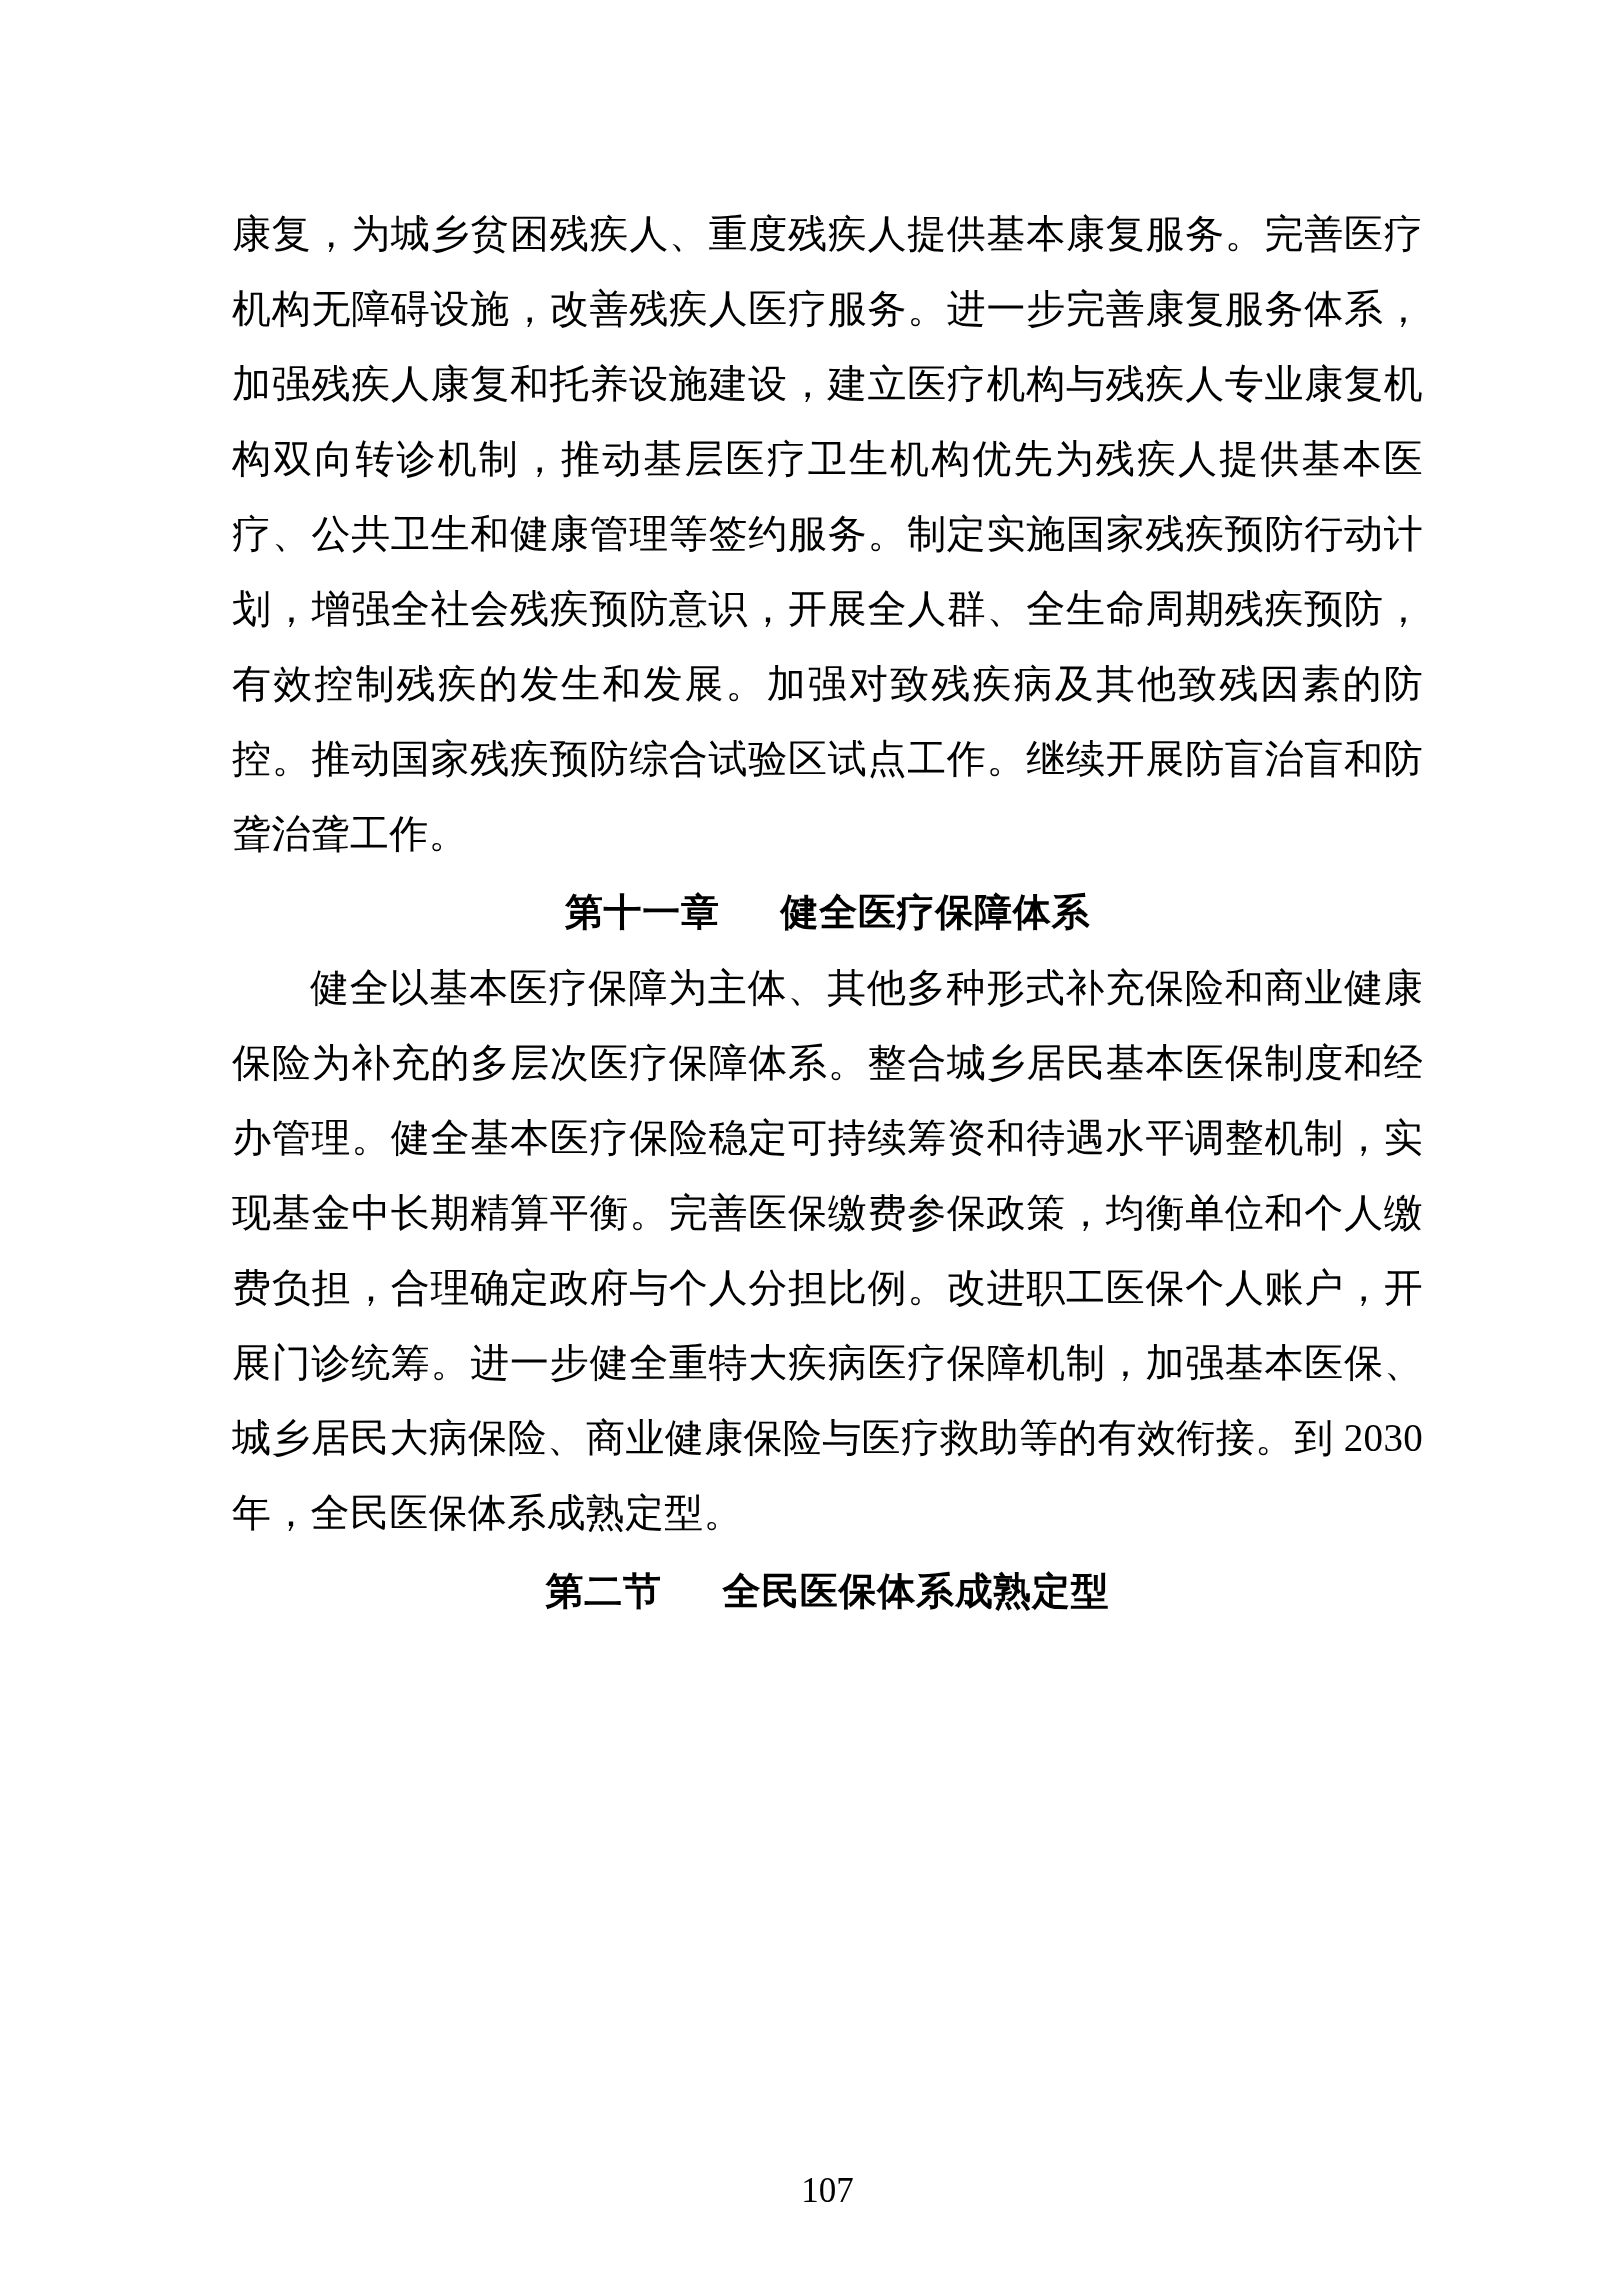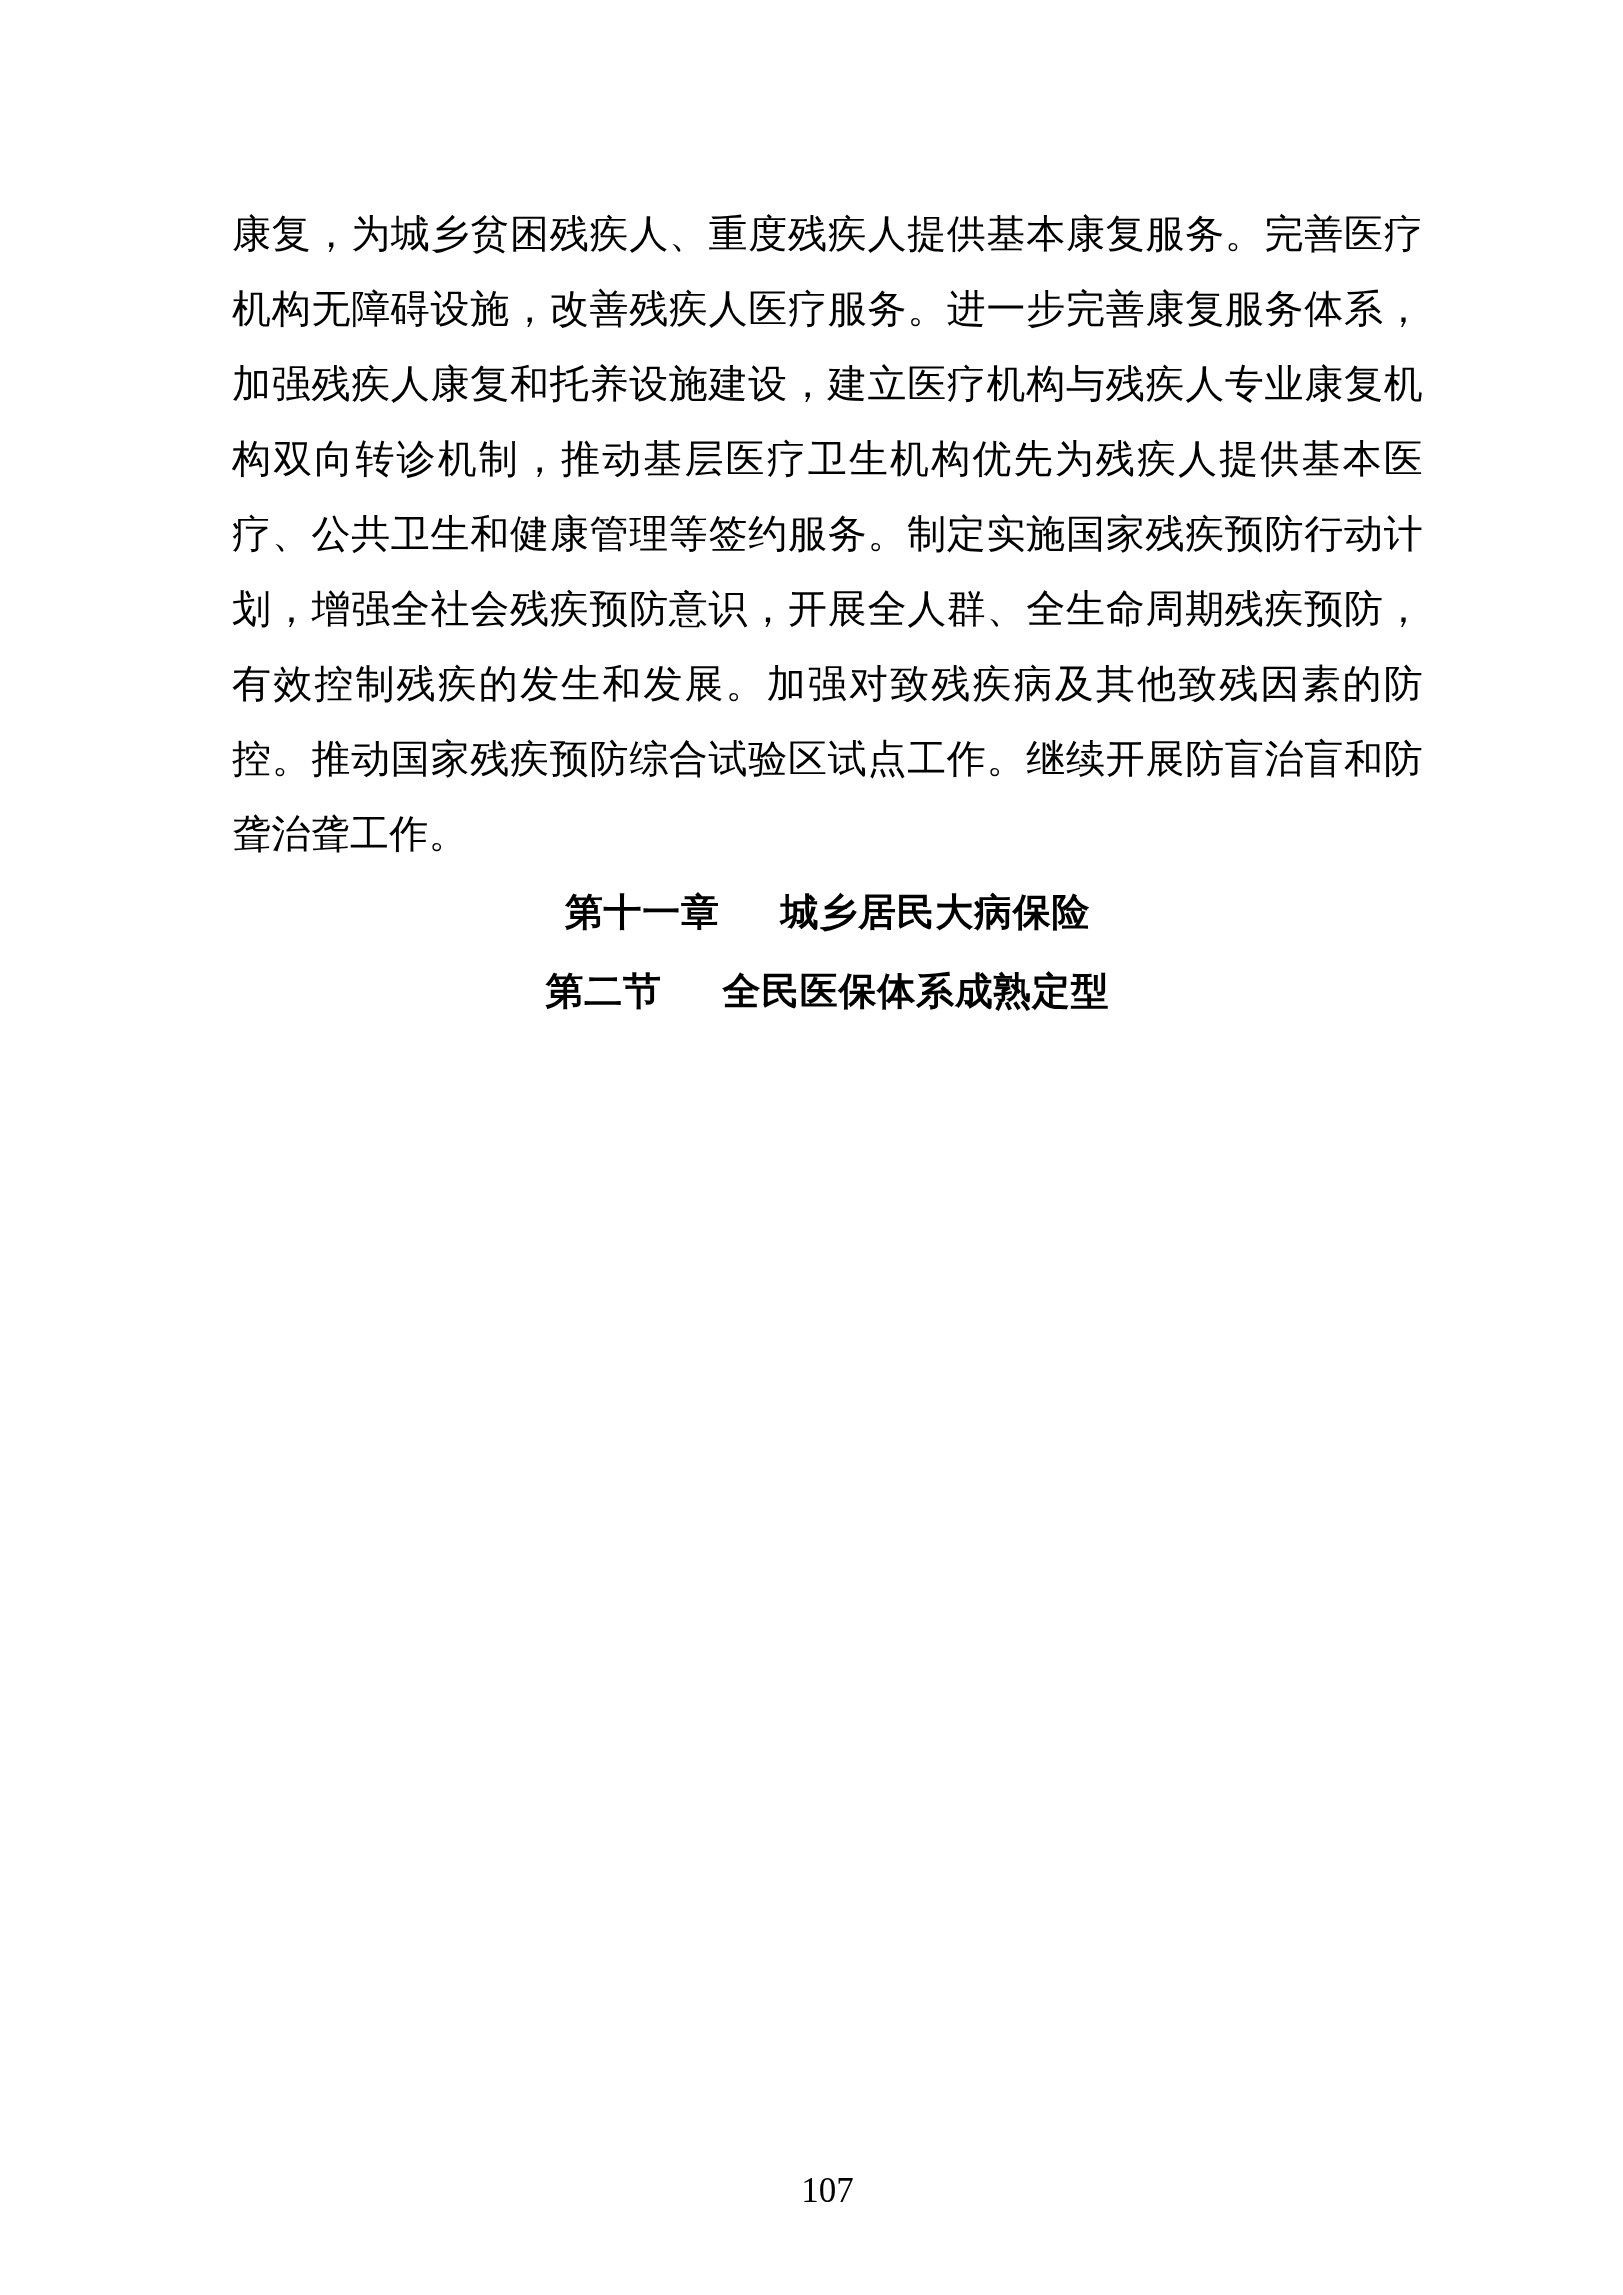--- a/index.html
+++ b/index.html
@@ -60,23 +60,24 @@
 </head>
 <body>
 
 <div class="page">
 
   <p class="body-text">康复，为城乡贫困残疾人、重度残疾人提供基本康复服务。完善医疗机构无障碍设施，改善残疾人医疗服务。进一步完善康复服务体系，加强残疾人康复和托养设施建设，建立医疗机构与残疾人专业康复机构双向转诊机制，推动基层医疗卫生机构优先为残疾人提供基本医疗、公共卫生和健康管理等签约服务。制定实施国家残疾预防行动计划，增强全社会残疾预防意识，开展全人群、全生命周期残疾预防，有效控制残疾的发生和发展。加强对致残疾病及其他致残因素的防控。推动国家残疾预防综合试验区试点工作。继续开展防盲治盲和防聋治聋工作。</p>
 
   <div class="gap-sm"></div>
 
 
-  <h2 class="heading"><span>第十一章</span><span class="sp"></span><span>城乡居民大病保险</span></h2>
+  <h2 class="heading"><span>第十一章</span><span class="sp"></span><span>健全医疗保障体系</span></h2>
 
 
+  <p class="body-text indent">健全以基本医疗保障为主体、其他多种形式补充保险和商业健康保险为补充的多层次医疗保障体系。整合城乡居民基本医保制度和经办管理。健全基本医疗保险稳定可持续筹资和待遇水平调整机制，实现基金中长期精算平衡。完善医保缴费参保政策，均衡单位和个人缴费负担，合理确定政府与个人分担比例。改进职工医保个人账户，开展门诊统筹。进一步健全重特大疾病医疗保障机制，加强基本医保、城乡居民大病保险、商业健康保险与医疗救助等的有效衔接。到 2030 年，全民医保体系成熟定型。</p>
 
   <div class="gap-sm"></div>
 
   <h3 class="heading"><span>第二节</span><span class="sp"></span><span>全民医保体系成熟定型</span></h3>
 
   <div class="page-number">107</div>
 </div>
 
 
 </body></html>

